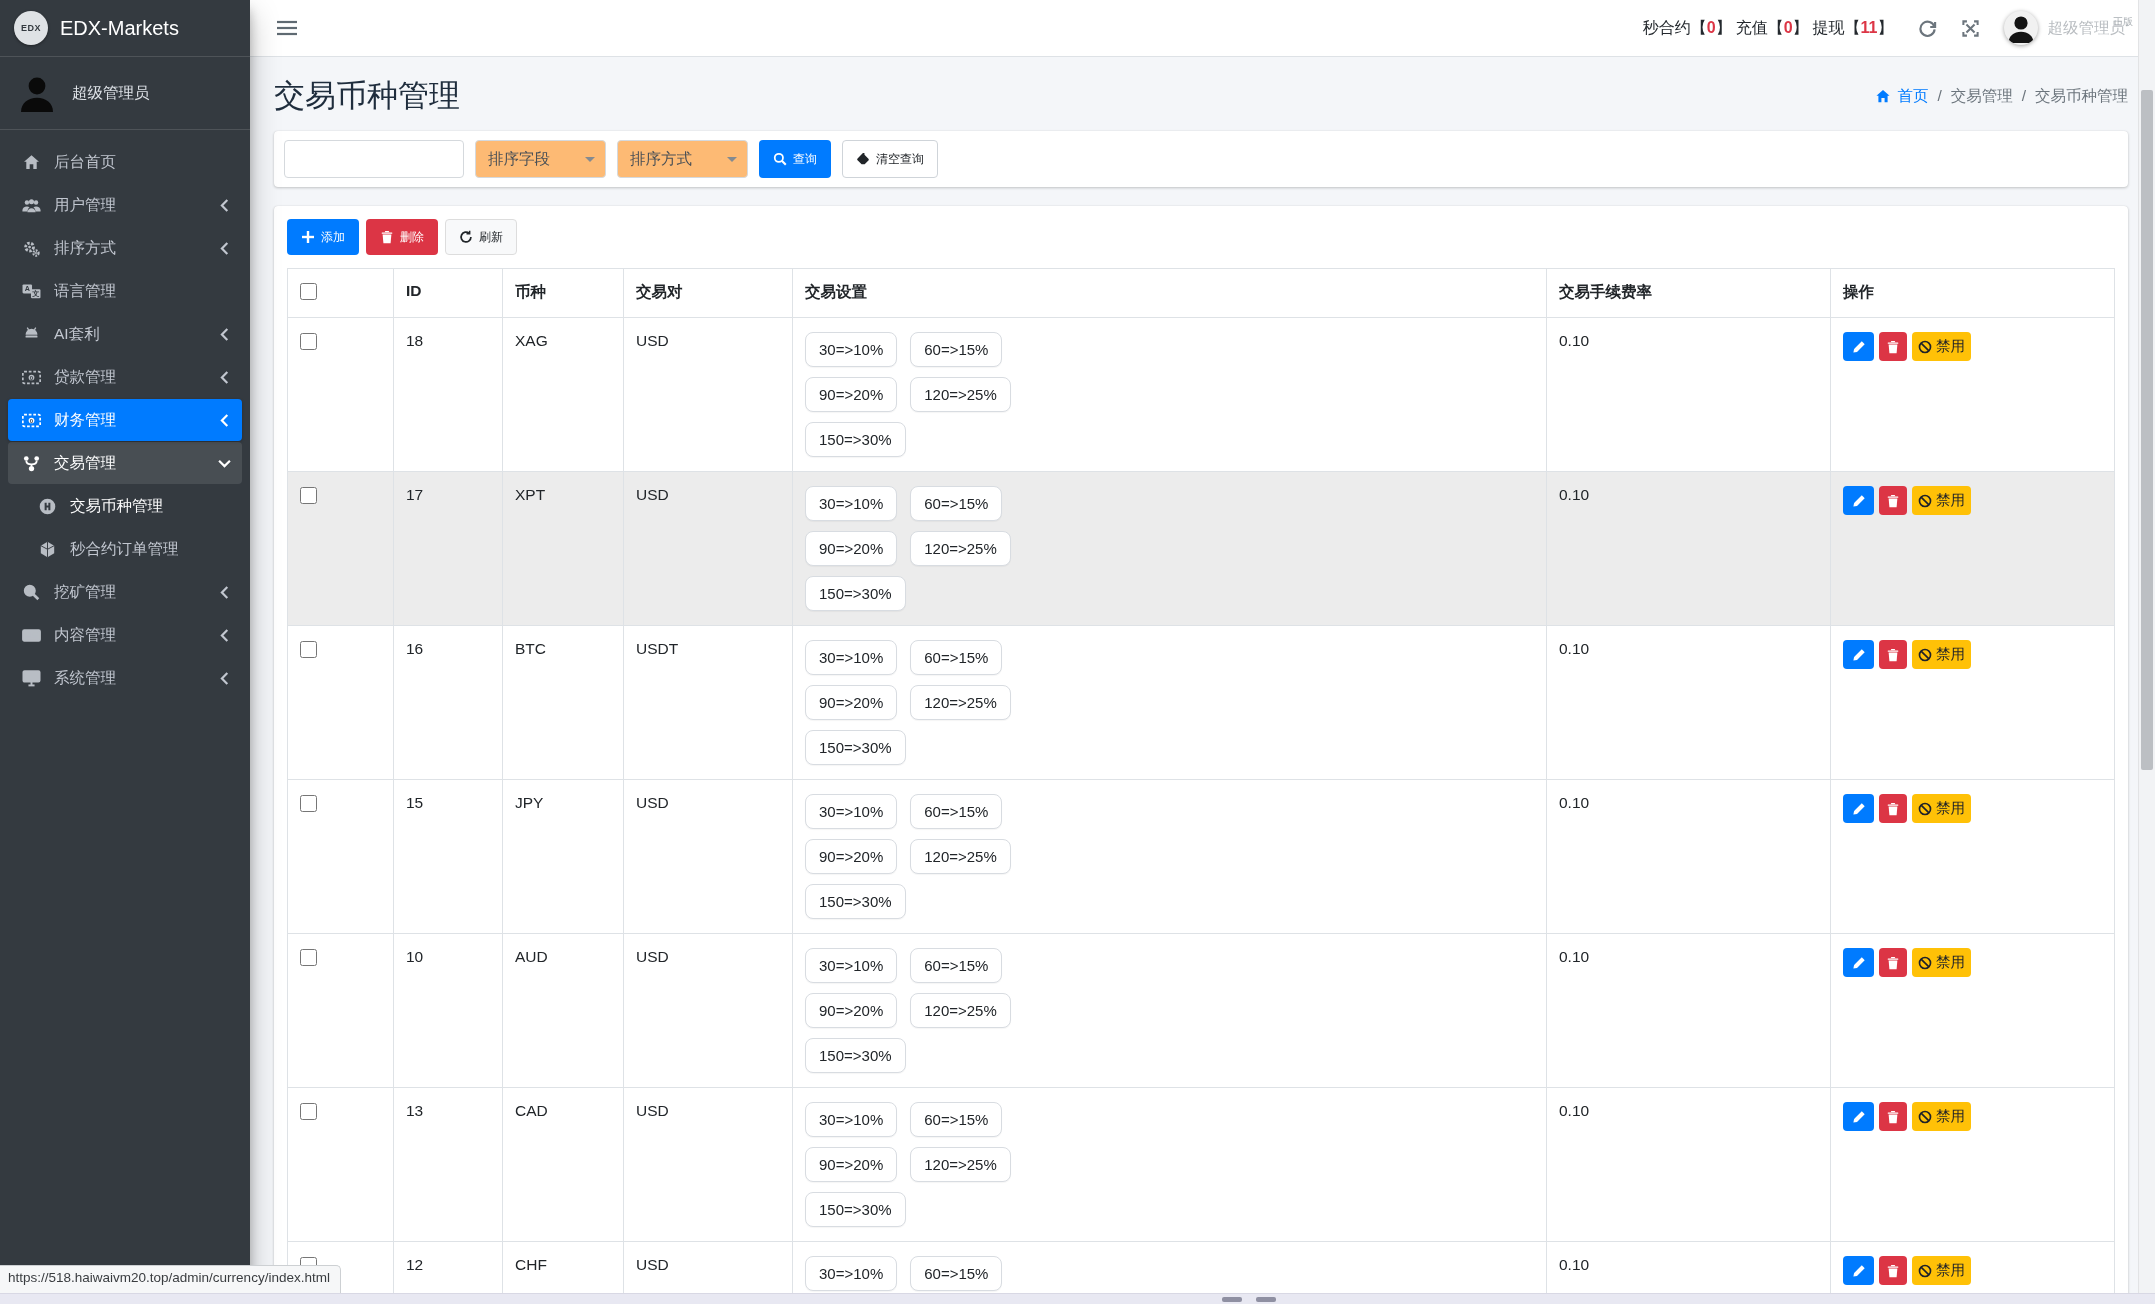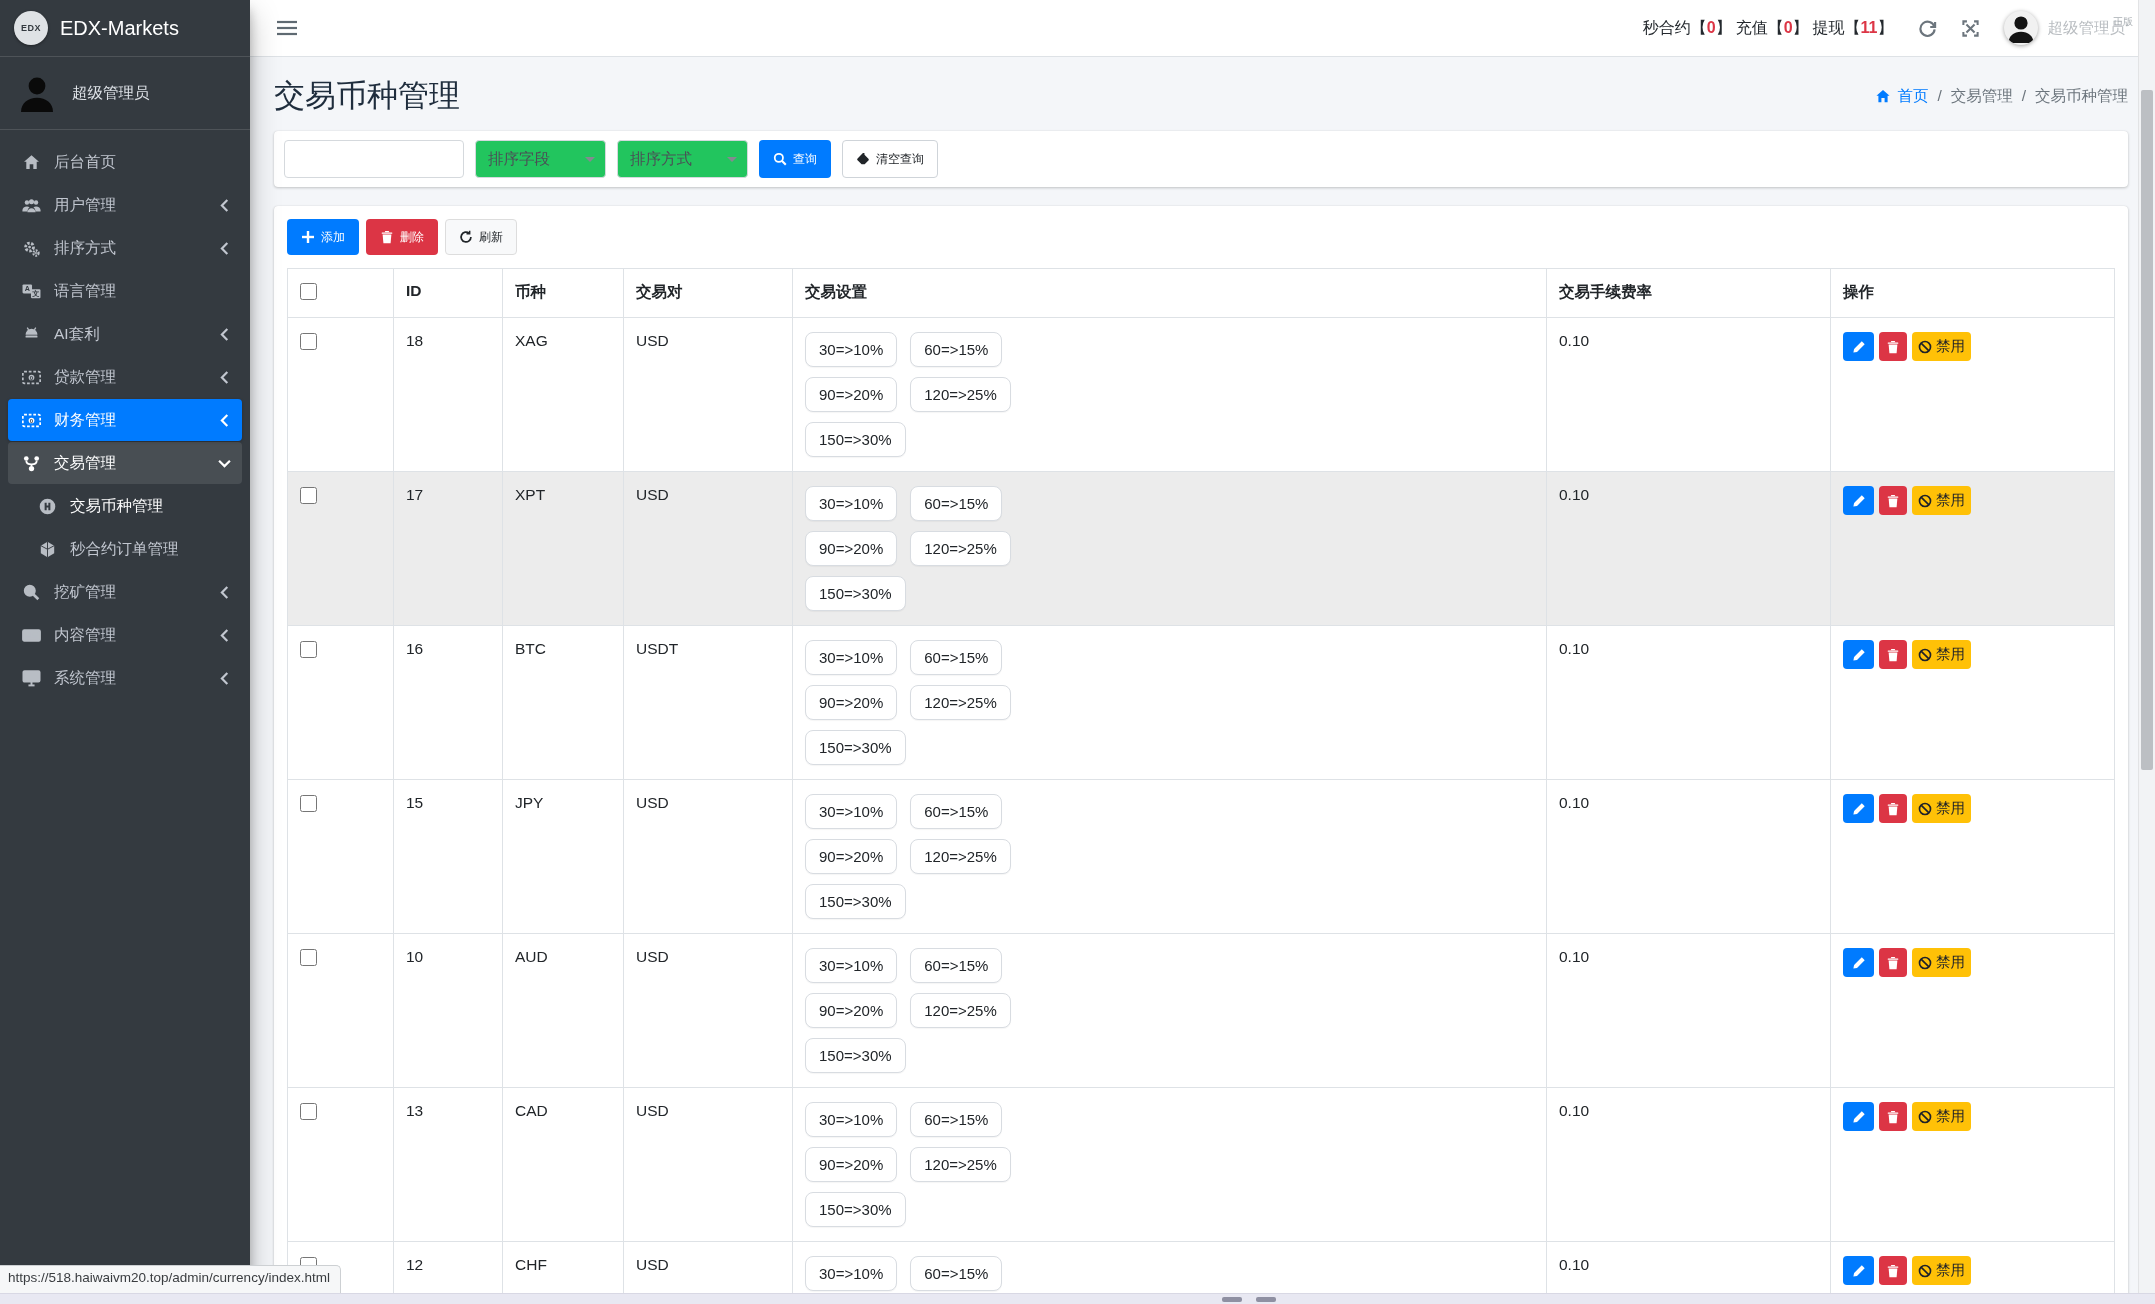--- a/index.html
+++ b/index.html
@@ -56,21 +56,21 @@
   .page-title { font-size:31px; font-weight:500; color:#1f2d3d; }
   .breadcrumb { display:flex; align-items:center; gap:9px; font-size:15.5px; }
   .bc-link { color:#007bff; display:flex; align-items:center; gap:6px; cursor:pointer; }
   .bc-link svg { width:16px; height:15px; fill:#007bff; }
   .bc-sep { color:#6c757d; }
   .bc-item { color:#6c757d; }
 
   .card { background:#fff; border-radius:4px; box-shadow:0 0 1px rgba(0,0,0,.125),0 1px 3px rgba(0,0,0,.2); }
   .filter-card { margin:0 27px 19px 24px; padding:9px 10px; display:flex; align-items:center; gap:11px; }
   .filter-input { width:180px; height:38px; border:1px solid #d5d9dd; border-radius:4px; padding:0 10px; font-size:15px; color:#495057; outline:none; }
-  .filter-select { position:relative; width:131px; height:38px; border:1px solid #d5d9dd; border-radius:4px; background:#22c55e;
+  .filter-select { position:relative; width:131px; height:38px; border:1px solid #d5d9dd; border-radius:4px; background:#fdba74;
                    display:flex; align-items:center; padding:0 26px 0 12px; font-size:15.5px; color:#4a5056; cursor:pointer; }
   .filter-select::after { content:""; position:absolute; right:10px; top:16px; border:5px solid transparent; border-top-color:#848a90; }
   .btn { display:inline-flex; align-items:center; gap:6px; height:38px; padding:0 13px; border:1px solid transparent;
          border-radius:4px; font-size:12px; cursor:pointer; white-space:nowrap; }
   .btn svg { width:14px; height:14px; }
   .btn-primary { background:#007bff; color:#fff; }
   .btn-danger  { background:#dc3545; color:#fff; }
   .btn-light   { background:#fff; color:#212529; border-color:#cfd4d9; }
   .btn-default { background:#f8f9fa; color:#212529; border-color:#ddd; }
 

